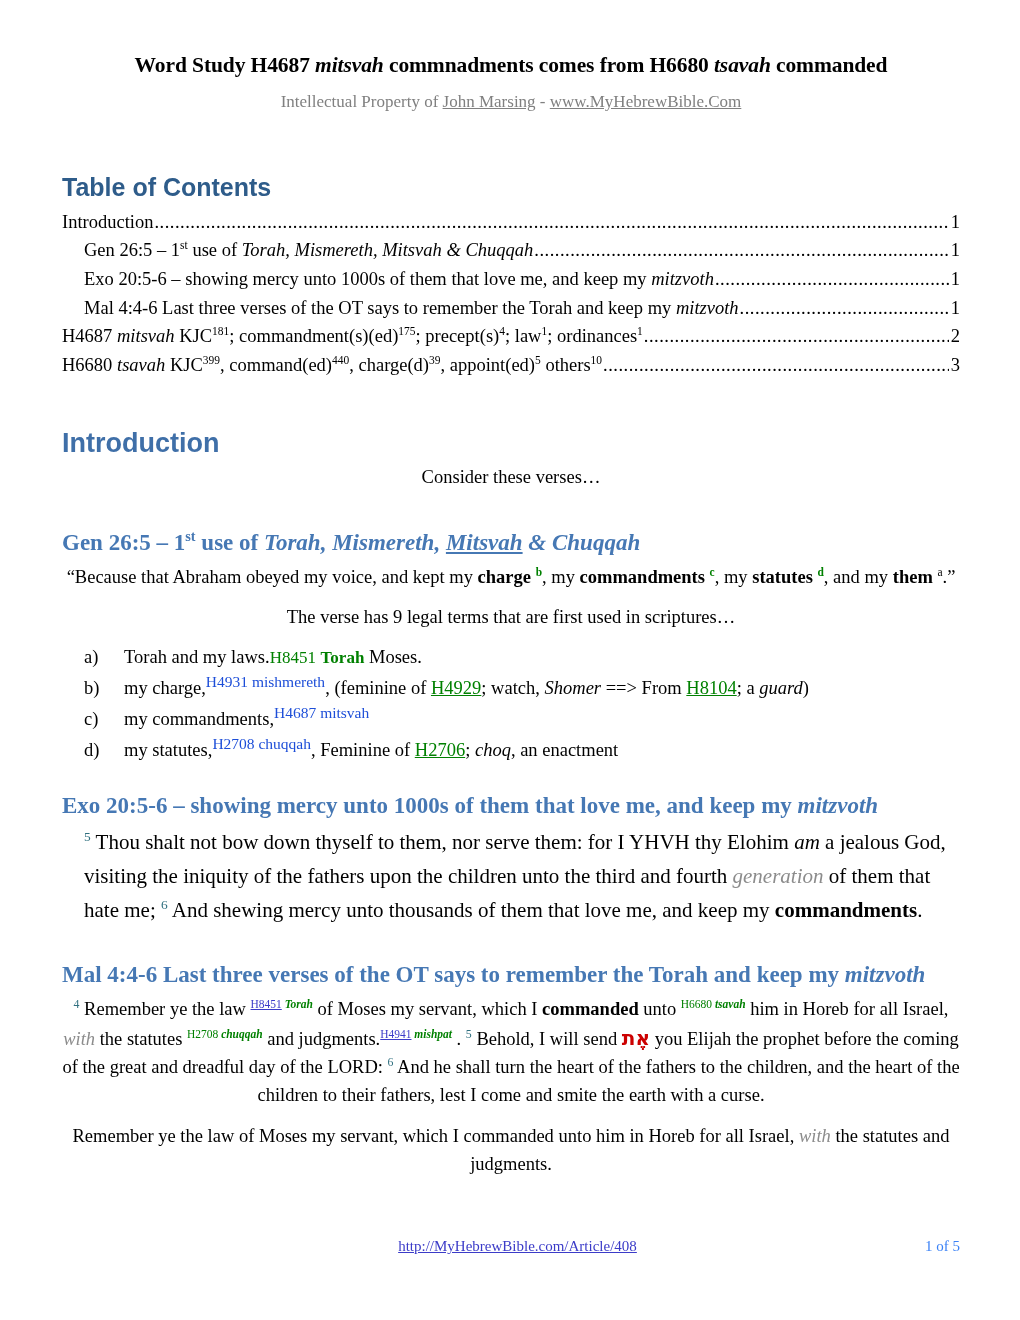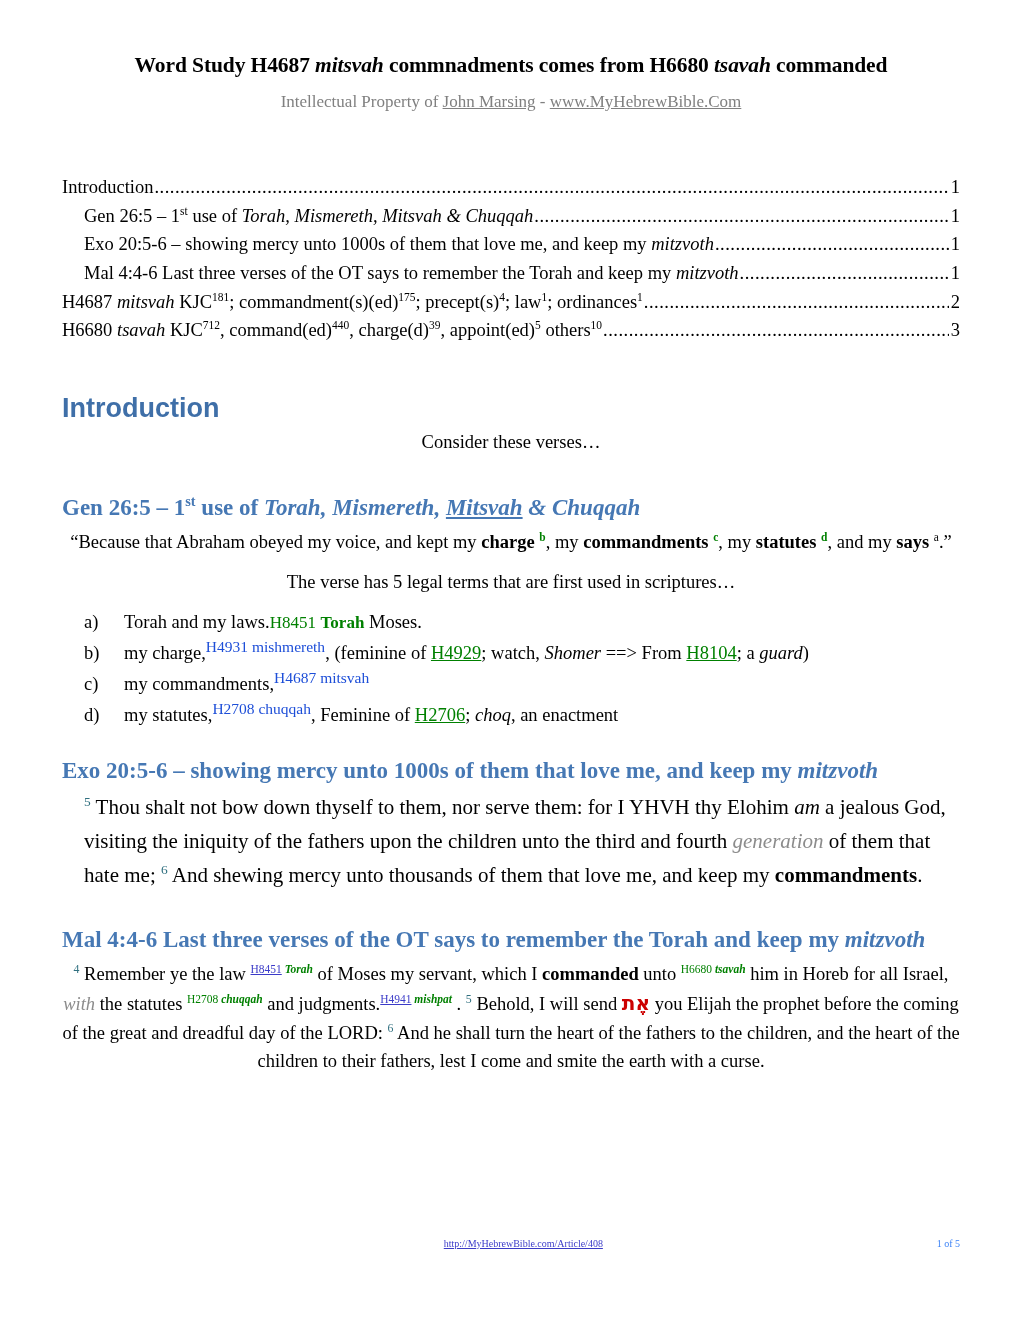--- a/index.html
+++ b/index.html
@@ -188,21 +188,21 @@
   .spacer-sm { height: 12px; }
 
   
   .footer {
     position: absolute;
     left: 62px;
     top: 1238px;
     width: 898px;
     display: flex;
     align-items: flex-end;
-    font-size: 10px;
+    font-size: 15px;
   }
   .footer-url {
     flex: 1 1 auto;
     text-align: center;
     padding-left: 48px;
   }
   .footer-url a {
     color: #3B3BC8;
     text-decoration: underline;
   }
@@ -219,20 +219,21 @@
 
     <div class="doc-title">
       <span>Word Study H4687 </span><i>mitsvah</i><span> commnadments comes from H6680 </span><i>tsavah</i><span> commanded</span>
     </div>
     <div class="doc-subtitle">
       <span>Intellectual Property of </span><span class="u">John Marsing</span><span> - </span><span class="u">www.MyHebrewBible.Com</span>
     </div>
 
     <div class="spacer-lg"></div>
 
+    <h1 class="h-toc">Table of Contents</h1>
 
     <div class="toc">
 
       <div class="toc-line">
         <span class="toc-text">Introduction</span>
         <span class="toc-dots">.................................................................................................................................................................................................................................</span>
         <span class="toc-page">1</span>
       </div>
 
       <div class="toc-line lvl2">
@@ -253,39 +254,39 @@
         <span class="toc-page">1</span>
       </div>
 
       <div class="toc-line">
         <span class="toc-text">H4687 <em>mitsvah</em> KJC<span class="sup">181</span>; commandment(s)(ed)<span class="sup">175</span>; precept(s)<span class="sup">4</span>; law<span class="sup">1</span>; ordinances<span class="sup">1</span></span>
         <span class="toc-dots">.................................................................................................................................................................................................................................</span>
         <span class="toc-page">2</span>
       </div>
 
       <div class="toc-line">
-        <span class="toc-text">H6680 <em>tsavah</em> KJC<span class="sup">712</span>, command(ed)<span class="sup">440</span>, charge(d)<span class="sup">39</span>, appoint(ed)<span class="sup">5</span> others<span class="sup">10</span></span>
+        <span class="toc-text">H6680 <em>tsavah</em> KJC<span class="sup">399</span>, command(ed)<span class="sup">440</span>, charge(d)<span class="sup">39</span>, appoint(ed)<span class="sup">5</span> others<span class="sup">10</span></span>
         <span class="toc-dots">.................................................................................................................................................................................................................................</span>
         <span class="toc-page">3</span>
       </div>
 
     </div>
 
     <div class="spacer-lg"></div>
 
     <h1 class="h-main">Introduction</h1>
     <p class="body">Consider these verses…</p>
 
     <div class="spacer-md"></div>
 
     <h2 class="h-sec"><span>Gen 26:5 – 1</span><span class="sup">st</span><span> use of </span><em>Torah, Mismereth, </em><em class="u">Mitsvah</em><em> &amp; Chuqqah</em></h2>
 
-    <p class="body verse-quote"><span>“Because that Abraham obeyed my voice, and kept my </span><b>charge</b> <span class="supg">b</span><span>, my </span><b>commandments</b> <span class="supg">c</span><span>, my </span><b>statutes</b> <span class="supg">d</span><span>, and my </span><b>says</b> <span class="sup">a</span><span>.”</span></p>
-
-    <p class="body">The verse has 5 legal terms that are first used in scriptures…</p>
+    <p class="body verse-quote"><span>“Because that Abraham obeyed my voice, and kept my </span><b>charge</b> <span class="supg">b</span><span>, my </span><b>commandments</b> <span class="supg">c</span><span>, my </span><b>statutes</b> <span class="supg">d</span><span>, and my </span><b>them</b> <span class="sup">a</span><span>.”</span></p>
+
+    <p class="body">The verse has 9 legal terms that are first used in scriptures…</p>
 
     <ol class="alpha">
 
       <li>
         <span class="marker">a)</span>
         <span>Torah and my laws.</span><span class="strongs-lg">H8451</span> <b class="strongs-lg">Torah</b>  <span>Moses.</span>
       </li>
 
       <li>
         <span class="marker">b)</span>
@@ -309,20 +310,21 @@
     <h2 class="h-sec"><span>Exo 20:5-6 – showing mercy unto 1000s of them that love me, and keep my </span><em>mitzvoth</em></h2>
 
     <p class="verse-block"><span class="vnum">5</span><span> Thou shalt not bow down thyself to them, nor serve them: for I YHVH thy Elohim </span><em>am</em><span> a jealous God, visiting  the iniquity of the fathers upon the children unto the third and fourth </span><em class="gray-it">generation</em><span> of them that hate me; </span><span class="vnum">6</span><span> And shewing mercy unto thousands of them that love me, and keep my </span><b>commandments</b><span>.</span></p>
 
     <div class="spacer-md"></div>
 
     <h2 class="h-sec"><span>Mal 4:4-6 Last three verses of the OT says to remember the Torah and keep my </span><em>mitzvoth</em></h2>
 
     <p class="body"><span class="vnum">4</span><span> Remember ye the law </span><span class="ref-sup"><a href="#">H8451</a> <span class="gw">Torah</span></span><span> of Moses my servant, which I </span><b>commanded</b><span> unto </span><span class="ref-sup"><span class="gn">H6680</span> <span class="gw">tsavah</span></span><span> him in Horeb for all Israel, </span><em class="gray-it">with</em><span> the statutes </span><span class="ref-sup"><span class="gn">H2708</span> <span class="gw">chuqqah</span></span><span> and judgments.</span><span class="ref-sup"><a href="#">H4941</a> <span class="gw">mishpat</span></span><span> .  </span><span class="vnum">5</span><span> Behold, I will send </span><span class="hebrew">אֶת</span><span> you Elijah the prophet before the coming of the great and dreadful day of the LORD:  </span><span class="vnum">6</span><span> And he shall turn the heart of the fathers to the children, and the heart of the children to their fathers, lest I come and smite the earth with a curse.</span></p>
 
+    <p class="body"><span>Remember ye the law of Moses my servant, which I commanded unto him in Horeb for all Israel, </span><em class="gray-it">with</em><span> the statutes and judgments.</span></p>
 
   </div>
 
   <div class="footer">
     <div class="footer-url">
       <a href="#">http://MyHebrewBible.com/Article/408</a>
     </div>
     <div class="footer-page">1 of 5</div>
   </div>
 

